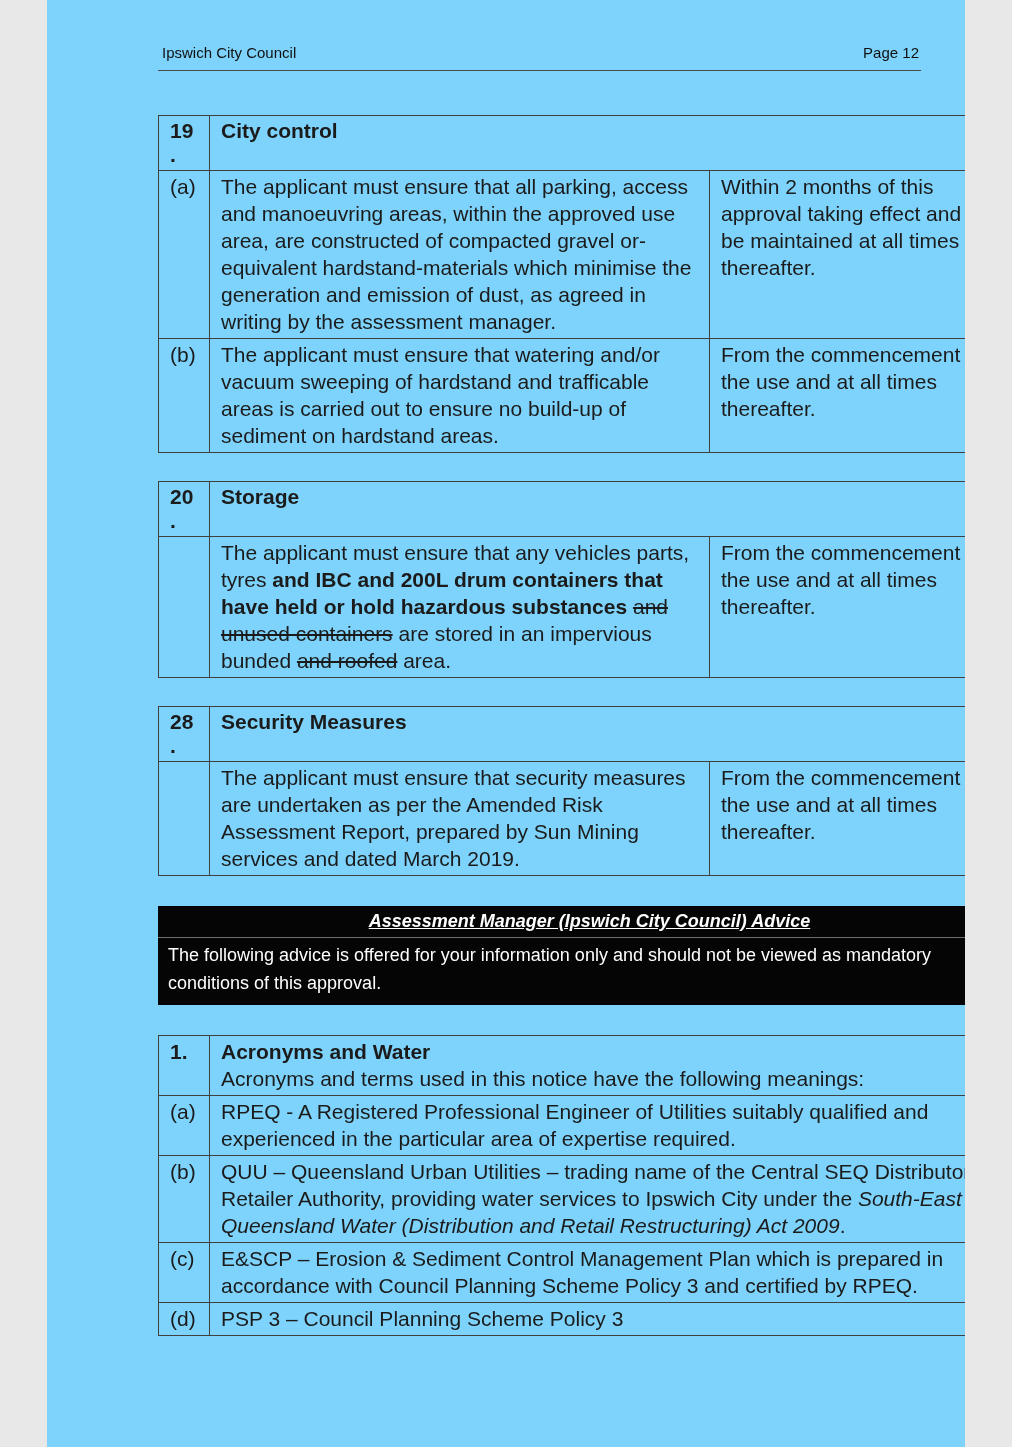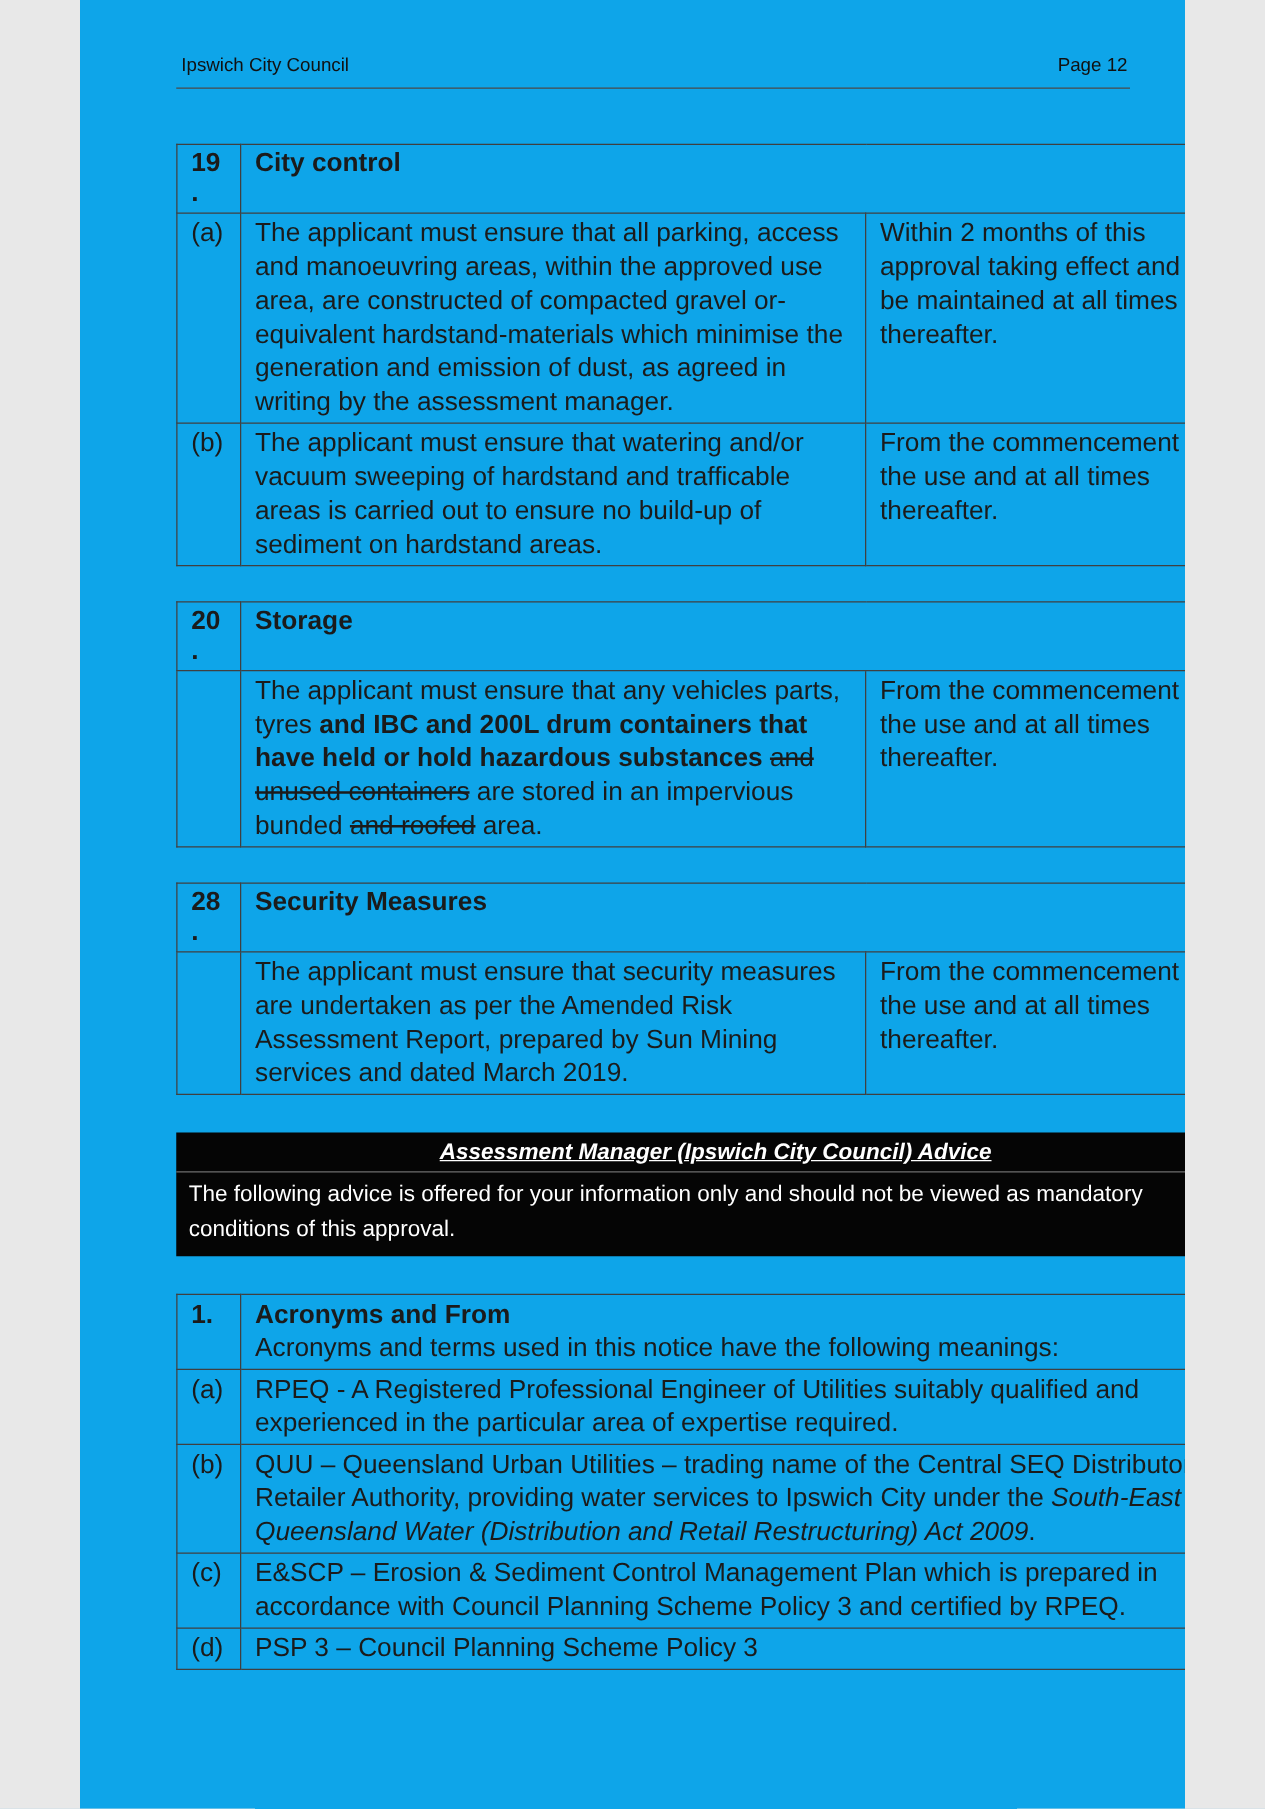--- a/index.html
+++ b/index.html
@@ -1,19 +1,20 @@
 <!DOCTYPE html>
 <html><head>
 <meta charset="utf-8">
 <style>
   html,body { margin:0; padding:0; background:#e8e8e8; }
   .page {
-    position:relative; width:884px; height:1447px; background:#0ea5e9;
+    position:relative; width:884px; height:1447px; background:#7dd3fc;
     font-family:"Liberation Sans", sans-serif; color:#1b1b1b; overflow:hidden;
     margin:0 auto;
+    padding-left:34px;
   }
   .content { padding:44px 72px 0 77px; }
 
   
   .hdr {
     display:flex; justify-content:space-between; align-items:flex-end;
     font-size:15px; padding:0 2px 9px 4px; border-bottom:1.5px solid #4a4a4a;
     margin-right:-28px; color:#111;
   }
 
@@ -129,21 +130,21 @@
 
     <table class="doc mt30">
       <colgroup>
           <col class="c-num">
           <col class="c-wide">
         </colgroup>
       <tbody>
           <tr style="height:55px">
         <td class="num bold">1.</td>
         <td>
-          <div class="bold">Acronyms and From</div>
+          <div class="bold">Acronyms and Water</div>
           <div>Acronyms and terms used in this notice have the following meanings:</div>
         </td>
       </tr>
       <tr style="height:55px">
         <td class="num">(a)</td>
         <td><span>RPEQ - A Registered Professional Engineer of Utilities suitably qualified and experienced in the particular area of expertise required.</span></td>
       </tr>
       <tr style="height:82px">
         <td class="num">(b)</td>
         <td><span>QUU – Queensland Urban Utilities – trading name of the Central SEQ Distributor-Retailer Authority, providing water services to Ipswich City under the </span><span class="ital">South-East Queensland Water (Distribution and Retail Restructuring) Act 2009</span><span>.</span></td>

